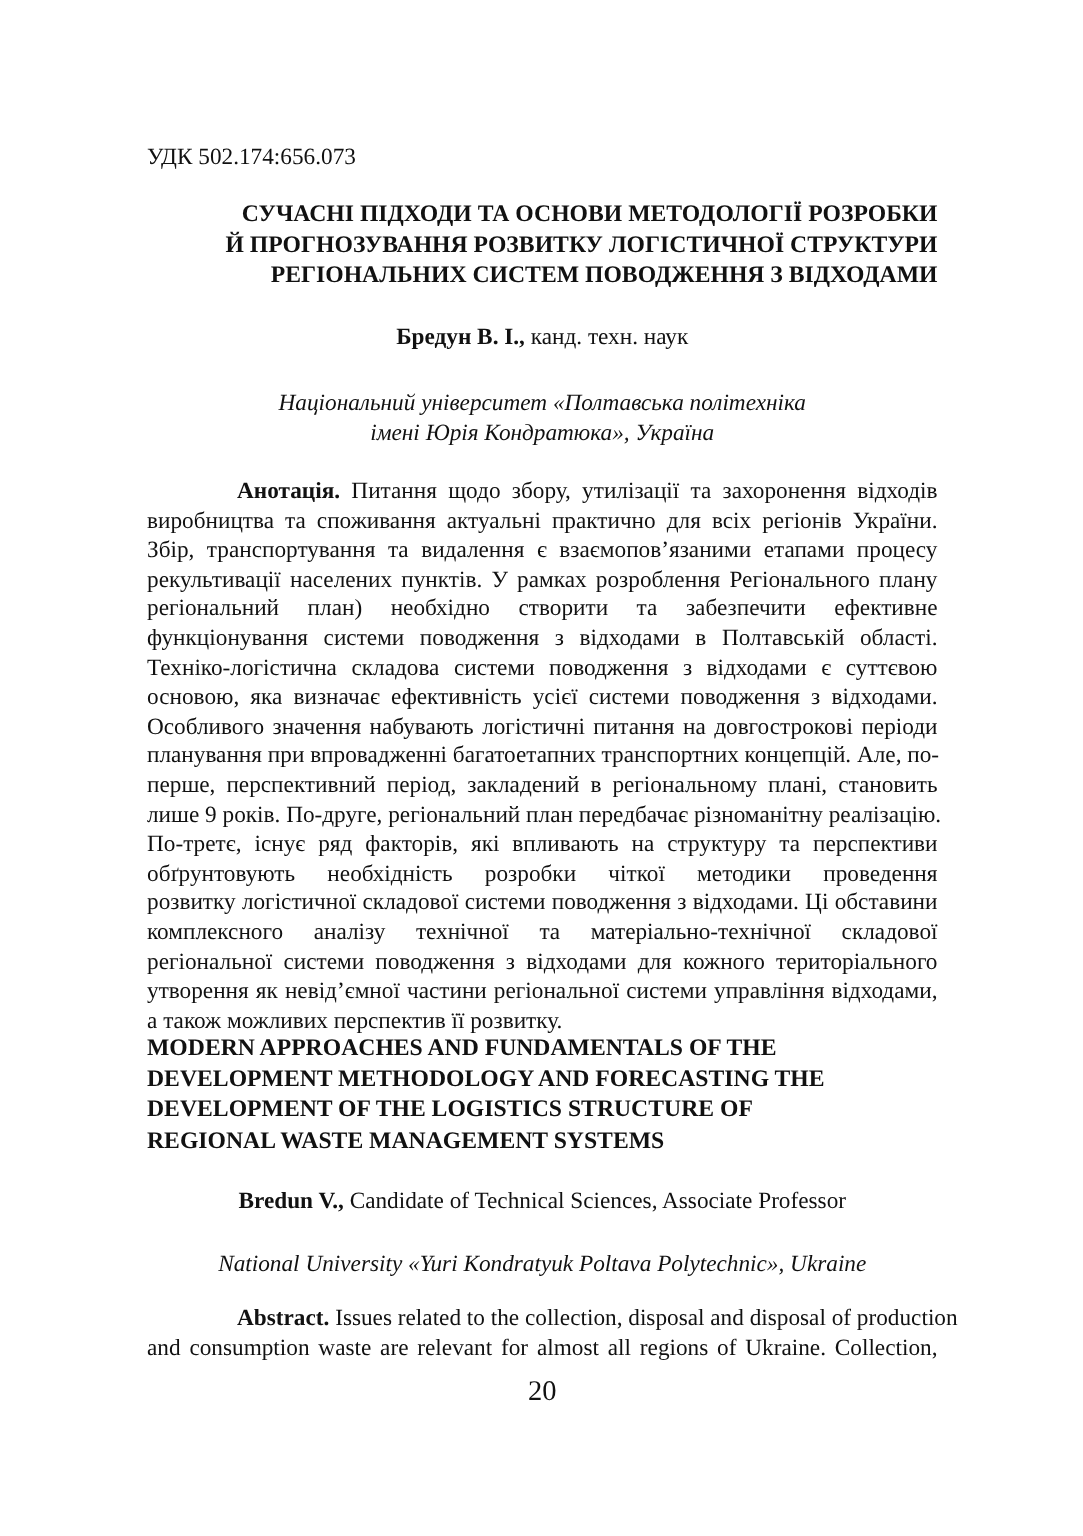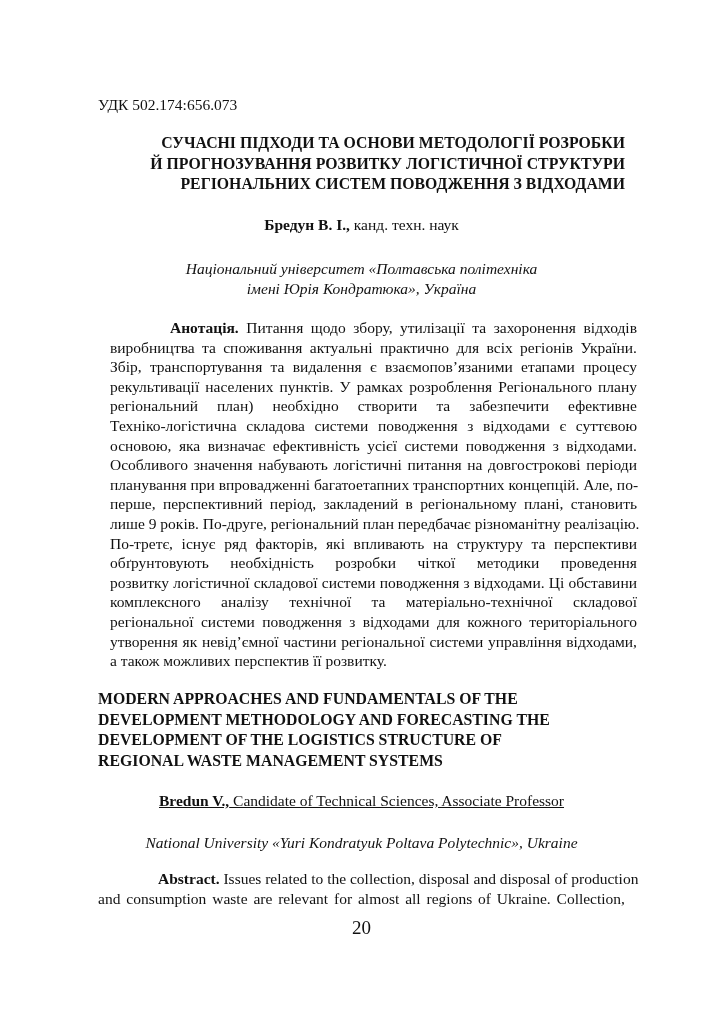--- a/index.html
+++ b/index.html
@@ -61,21 +61,20 @@
       line-height: 20px;
     }
     .affil-line { display: block; white-space: nowrap; }
     .abstract-ua {
       position: absolute;
       top: 318px;
       left: 0;
       width: 527px;
       font-size: 15.5px;
       line-height: 19.6px;
-      margin-left: 12px;
     }
     .abs-line {
       display: block;
       text-align: justify;
       text-align-last: justify;
       white-space: nowrap;
       height: 19.6px;
     }
     .abs-line.first { text-indent: 60px; }
     .abs-line.last { text-align-last: left; }
@@ -91,21 +90,20 @@
     }
     .author-en {
       position: absolute;
       top: 792px;
       left: 0;
       width: 527px;
       text-align: center;
       font-size: 15.5px;
       line-height: 18px;
       white-space: nowrap;
-      text-decoration: underline;
     }
     .affil-en {
       position: absolute;
       top: 834px;
       left: 0;
       width: 527px;
       text-align: center;
       font-style: italic;
       font-size: 15.5px;
       line-height: 18px;
@@ -151,20 +149,21 @@
     <span class="affil-line">Національний університет «Полтавська політехніка</span>
     <span class="affil-line">імені Юрія Кондратюка», Україна</span>
   </div>
 
   <div class="abstract-ua">
     <span class="abs-line first"><b>Анотація.</b><span> Питання щодо збору, утилізації та захоронення відходів</span></span>
     <span class="abs-line">виробництва та споживання актуальні практично для всіх регіонів України.</span>
     <span class="abs-line">Збір, транспортування та видалення є взаємопов’язаними етапами процесу</span>
     <span class="abs-line">рекультивації населених пунктів. У рамках розроблення Регіонального плану</span>
     <span class="abs-line">регіональний план) необхідно створити та забезпечити ефективне</span>
+    <span class="abs-line">функціонування системи поводження з відходами в Полтавській області.</span>
     <span class="abs-line">Техніко-логістична складова системи поводження з відходами є суттєвою</span>
     <span class="abs-line">основою, яка визначає ефективність усієї системи поводження з відходами.</span>
     <span class="abs-line">Особливого значення набувають логістичні питання на довгострокові періоди</span>
     <span class="abs-line">планування при впровадженні багатоетапних транспортних концепцій. Але, по-</span>
     <span class="abs-line">перше, перспективний період, закладений в регіональному плані, становить</span>
     <span class="abs-line">лише 9 років. По-друге, регіональний план передбачає різноманітну реалізацію.</span>
     <span class="abs-line">По-третє, існує ряд факторів, які впливають на структуру та перспективи</span>
     <span class="abs-line">обґрунтовують необхідність розробки чіткої методики проведення</span>
     <span class="abs-line">розвитку логістичної складової системи поводження з відходами. Ці обставини</span>
     <span class="abs-line">комплексного аналізу технічної та матеріально-технічної складової</span>

